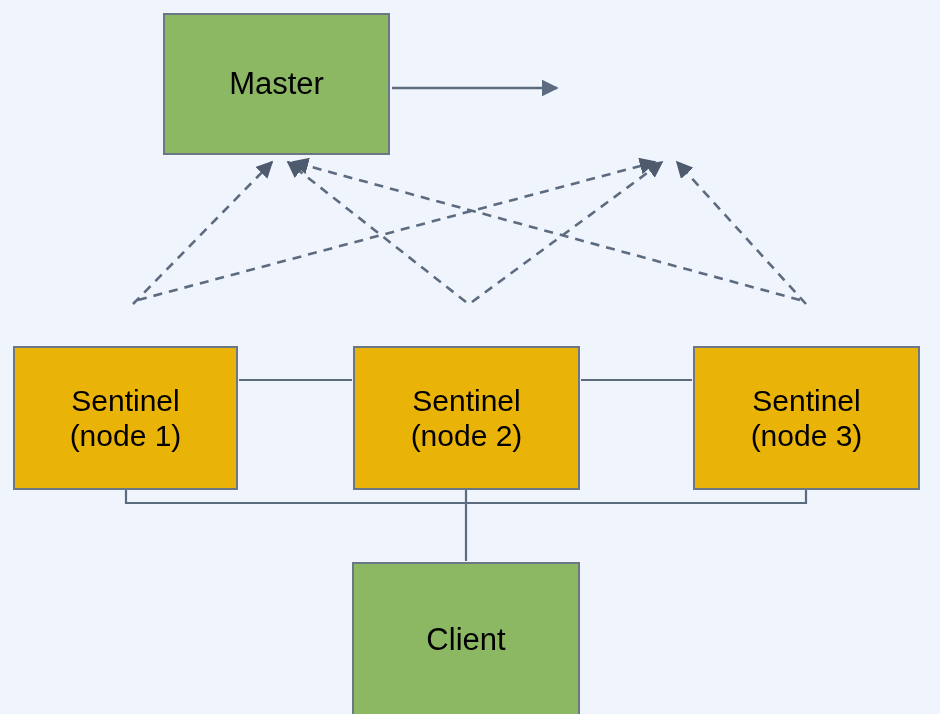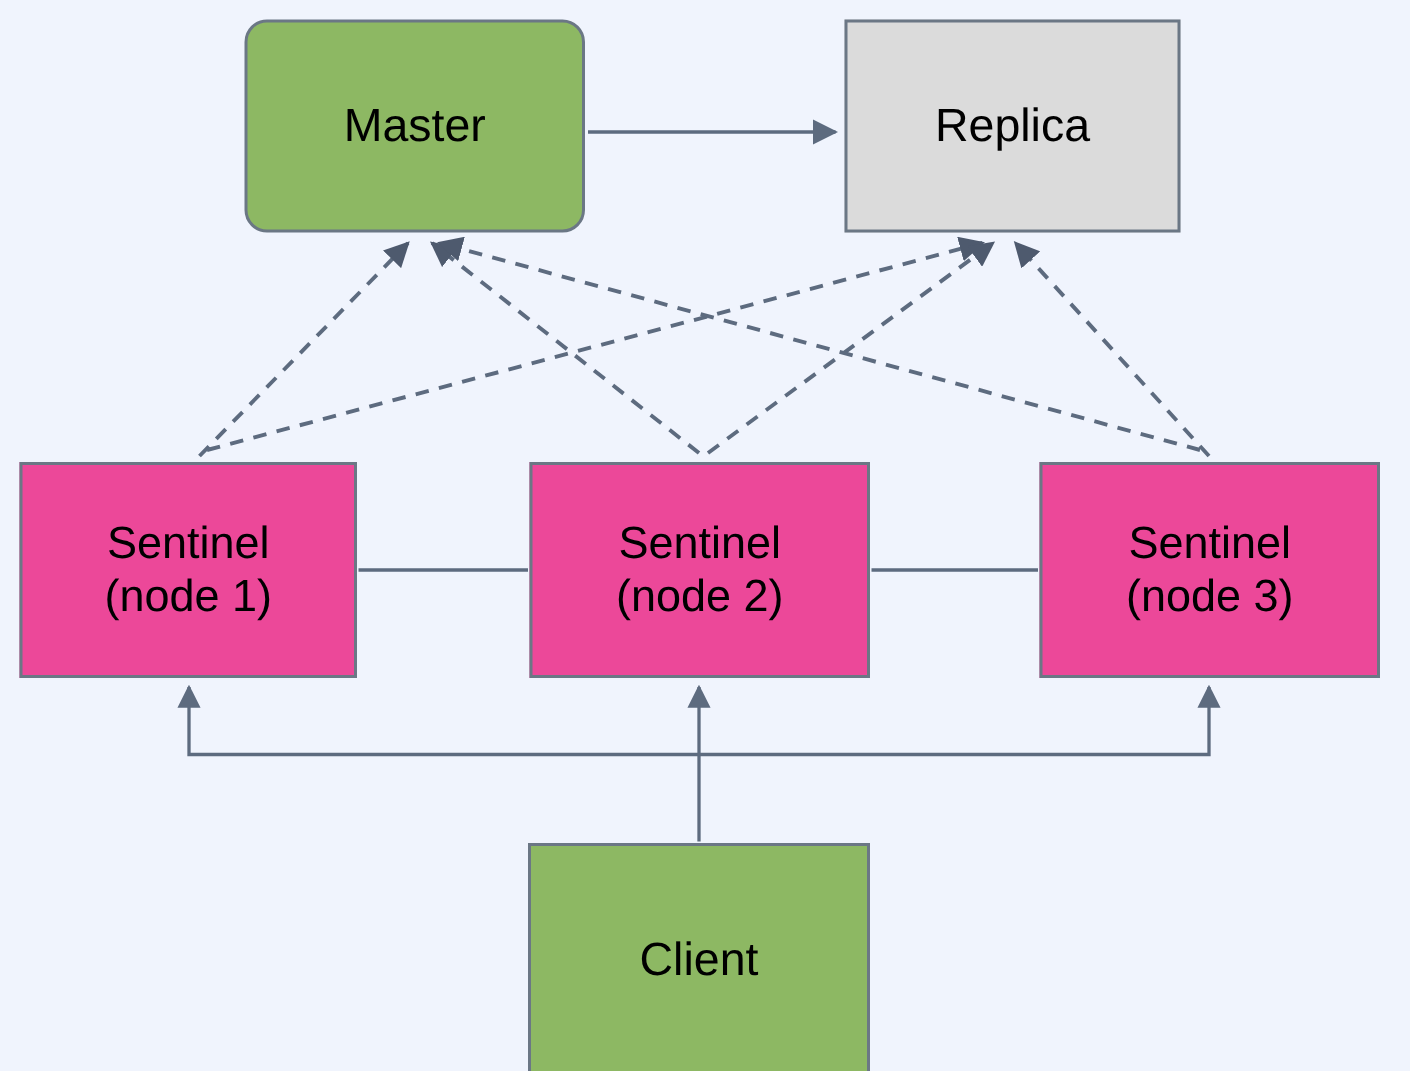--- a/index.html
+++ b/index.html
@@ -45,21 +45,22 @@
     pointer-events: none;
   }
   .node-master,
   .node-client {
     background: #8db863;
   }
   .node-replica {
     background: #dbdbdb;
   }
   .node-sentinel {
-    background: #ec4899;
+    background: #eab308;
+    margin-top: 38px;
   }
   .fs-lg { font-size: 31px; }
   .fs-md { font-size: 30px; }
 </style>
 </head>
 <body>
 
 <div id="diagram-root">
 
   <svg id="edge-layer" width="940" height="714" viewBox="0 0 940 714" xmlns="http://www.w3.org/2000/svg">
@@ -90,27 +91,24 @@
 
     <line x1="581" y1="380" x2="692" y2="380" stroke="#5d6b7f" stroke-width="2.2"></line>
 
     <line x1="466" y1="561" x2="466" y2="458" stroke="#5d6b7f" stroke-width="2.2" marker-end="url(#arrow-solid)"></line>
 
     <path d="M 466 503 L 126 503 L 126 458" fill="none" stroke="#5d6b7f" stroke-width="2.2" marker-end="url(#arrow-solid)"></path>
 
     <path d="M 466 503 L 806 503 L 806 458" fill="none" stroke="#5d6b7f" stroke-width="2.2" marker-end="url(#arrow-solid)"></path>
   </svg>
 
-  <div class="node node-master fs-lg" style="left:163px; top:13px; width:227px; height:142px;border-radius:15px;">
+  <div class="node node-master fs-lg" style="left:163px; top:13px; width:227px; height:142px;">
     <span class="node-label">Master</span>
   </div>
 
-  <div class="node node-replica fs-lg" style="left:563px; top:13px; width:224px; height:142px;">
-    <span class="node-label">Replica</span>
-  </div>
 
   <div class="node node-sentinel fs-md" style="left:13px; top:308px; width:225px; height:144px;">
     <span class="node-label">Sentinel
 (node 1)</span>
   </div>
 
   <div class="node node-sentinel fs-md" style="left:353px; top:308px; width:227px; height:144px;">
     <span class="node-label">Sentinel
 (node 2)</span>
   </div>

